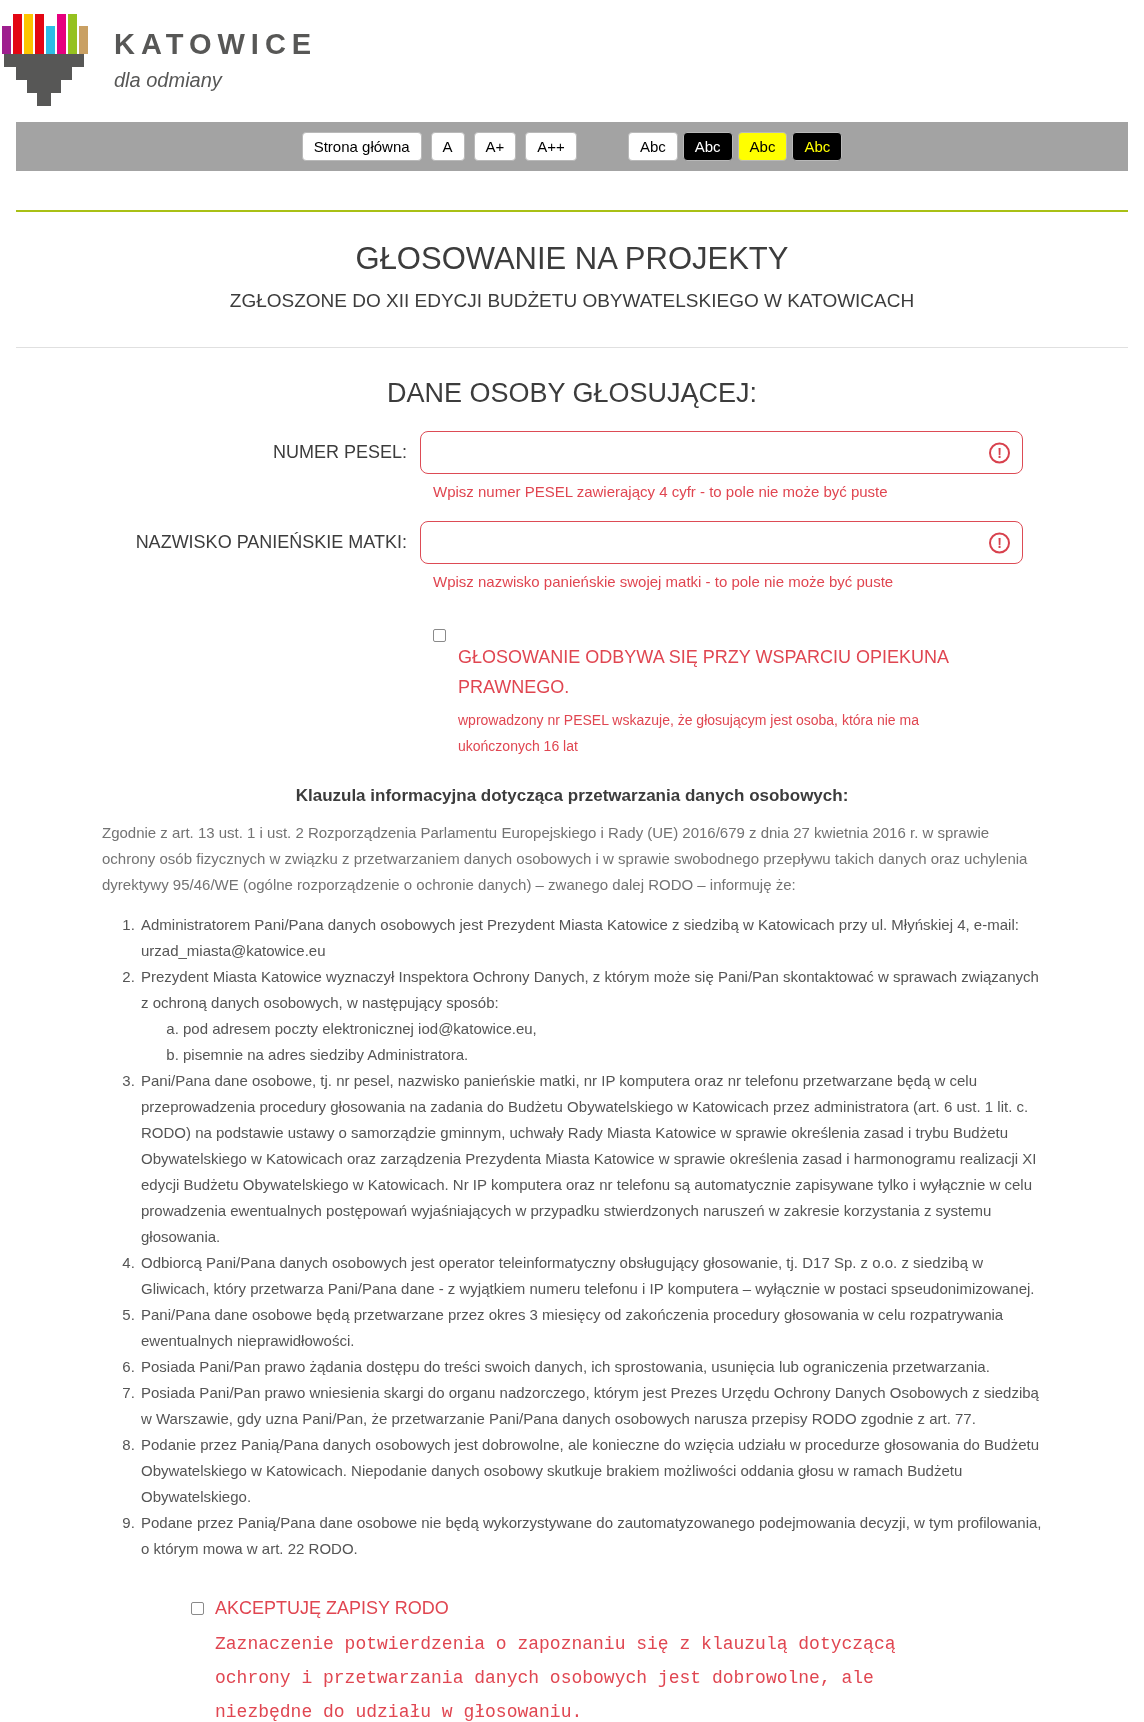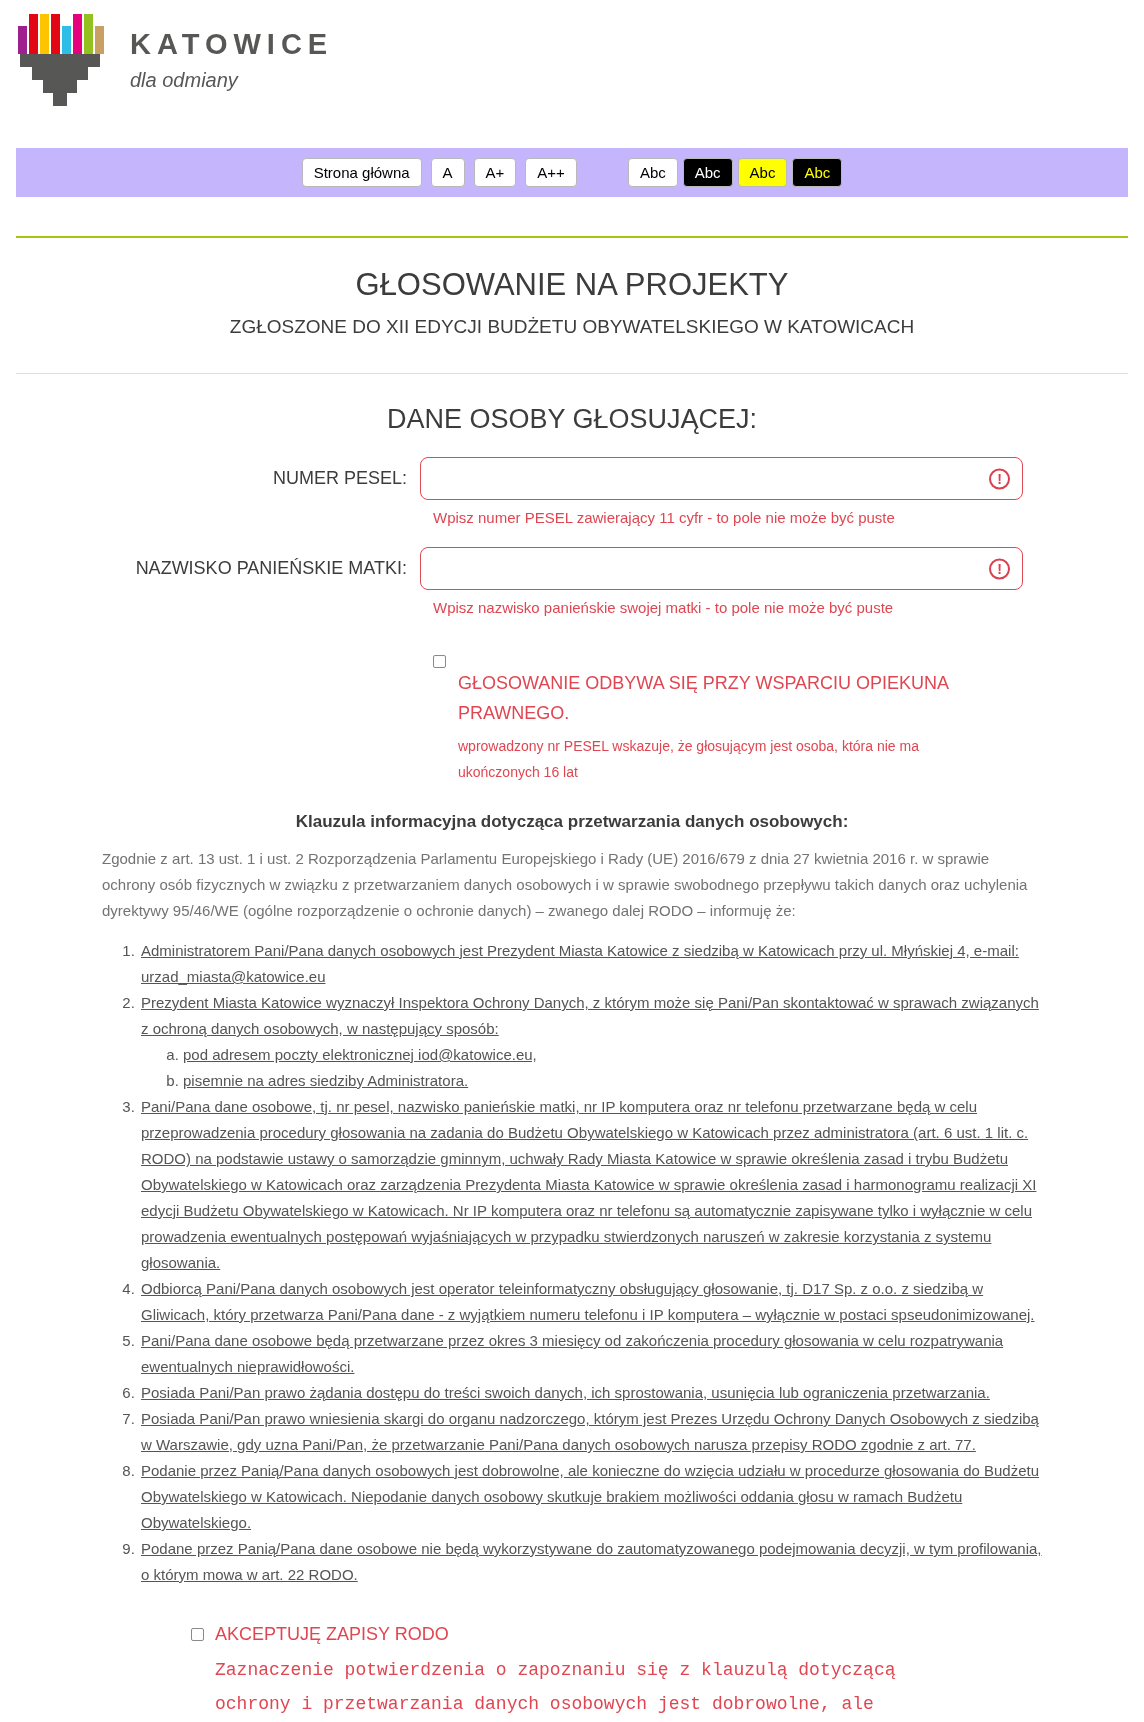--- a/index.html
+++ b/index.html
@@ -4,21 +4,21 @@
 <style>
   * { box-sizing: border-box; margin: 0; padding: 0; }
   html, body { background: #ffffff; }
   body {
     width: 1144px;
     font-family: "Liberation Sans", sans-serif;
     color: #3f3f3f;
   }
   
   header { display: flex; justify-content: space-between; align-items: flex-start;
-           padding: 12px 16px 8px 16px; height: 148px; }
+           padding: 12px 16px 8px 0; height: 122px; }
   .logo-kat { display: flex; align-items: flex-start; gap: 26px; }
   .kat-icon { width: 88px; }
   .kat-bars { display: flex; align-items: flex-end; height: 42px; gap: 2px; margin-left: 2px; }
   .kat-bar { width: 9px; }
   .kat-bar.tall { height: 40px; }
   .kat-bar.short { height: 28px; }
   .kat-steps .step { margin: 0 auto; height: 13px; }
   .s1 { width: 80px; } .s2 { width: 56px; } .s3 { width: 34px; } .s4 { width: 14px; }
   .kat-text { padding-top: 16px; }
   .kat-name { font-size: 29px; font-weight: bold; letter-spacing: 6px; color: #575756; }
@@ -70,21 +70,21 @@
     border: 1px solid #8a8a8a; border-radius: 2px; flex: 0 0 13px; cursor: pointer;
   }
   .guardian .cb { margin-top: 7px; }
   .g-body { margin-left: 12px; width: 500px; }
   .g-label { font-size: 18px; line-height: 30px; margin-top: 20px; }
   .g-note { font-size: 14px; line-height: 26px; margin-top: 5px; width: 492px; }
   
   .clause-heading { text-align: center; font-size: 17px; font-weight: bold; color: #3c3c3c; margin-top: 27px; }
   .intro { margin-top: 14px; font-size: 15px; line-height: 26px; color: #737373; }
   .clause-list { margin-top: 14px; padding-left: 37px; font-size: 15px; line-height: 26px; color: #555; }
-  .clause-list > li { padding-left: 2px; text-decoration: underline; }
+  .clause-list > li { padding-left: 2px; }
   .sub-list { list-style-type: lower-alpha; padding-left: 42px; }
   
   .consent { margin-left: 89px; }
   .consent-rodo { margin-top: 36px; }
   .consent-reg  { margin-top: 29px; }
   .c-head { display: flex; align-items: center; }
   .c-label { font-size: 18px; margin-left: 11px; }
   .c-note { margin: 8px 0 0 24px; font-size: 18px; line-height: 34px; width: 716px; font-family: Liberation Mono, monospace; }
 </style>
 </head>
@@ -110,21 +110,21 @@
         <div class="step s4" style="background: rgb(87, 87, 86);"></div>
       </div>
     </div>
     <div class="kat-text">
       <div class="kat-name">KATOWICE</div>
       <div class="kat-tag">dla odmiany</div>
     </div>
   </div>
 </header>
 
-<nav style="background: #c4b5fd;">
+<nav style="background: #a3a3a3;">
   <button class="nav-btn">Strona główna</button>
   <button class="nav-btn">A</button>
   <button class="nav-btn">A+</button>
   <button class="nav-btn">A++</button>
   <div class="abc-group">
     <button class="nav-btn" style="background: rgb(255, 255, 255); color: rgb(0, 0, 0);">Abc</button>
     <button class="nav-btn" style="background: rgb(0, 0, 0); color: rgb(255, 255, 255);">Abc</button>
     <button class="nav-btn" style="background: rgb(255, 255, 0); color: rgb(0, 0, 0);">Abc</button>
     <button class="nav-btn" style="background: rgb(0, 0, 0); color: rgb(255, 255, 0);">Abc</button>
   </div>
@@ -138,21 +138,21 @@
 <div class="content">
   <h3 class="form-heading">DANE OSOBY GŁOSUJĄCEJ:</h3>
 
   <div class="frow">
     <label class="flabel">NUMER PESEL:</label>
     <div class="finput">
       <input type="text" value="" style="">
       <span class="err-icon">!</span>
     </div>
   </div>
-  <div class="ferror red">Wpisz numer PESEL zawierający 11 cyfr - to pole nie może być puste</div>
+  <div class="ferror red">Wpisz numer PESEL zawierający 4 cyfr - to pole nie może być puste</div>
 
   <div class="frow">
     <label class="flabel">NAZWISKO PANIEŃSKIE MATKI:</label>
     <div class="finput">
       <input type="text" value="" style="">
       <span class="err-icon">!</span>
     </div>
   </div>
   <div class="ferror red">Wpisz nazwisko panieńskie swojej matki - to pole nie może być puste</div>
 

